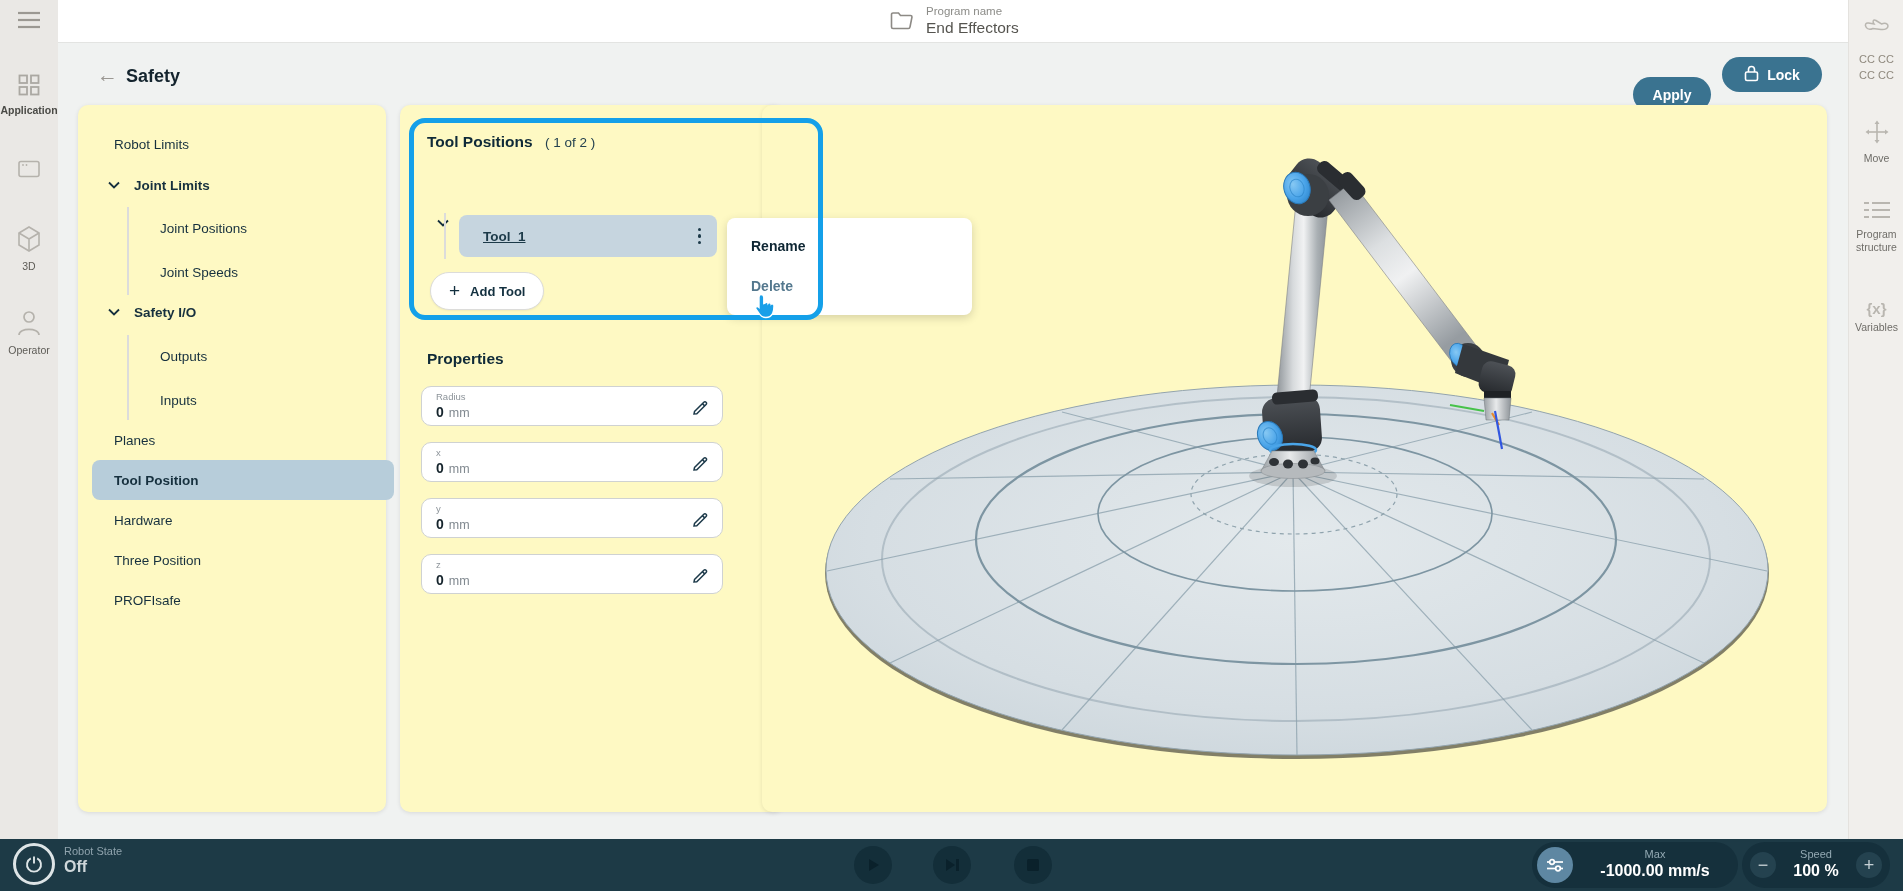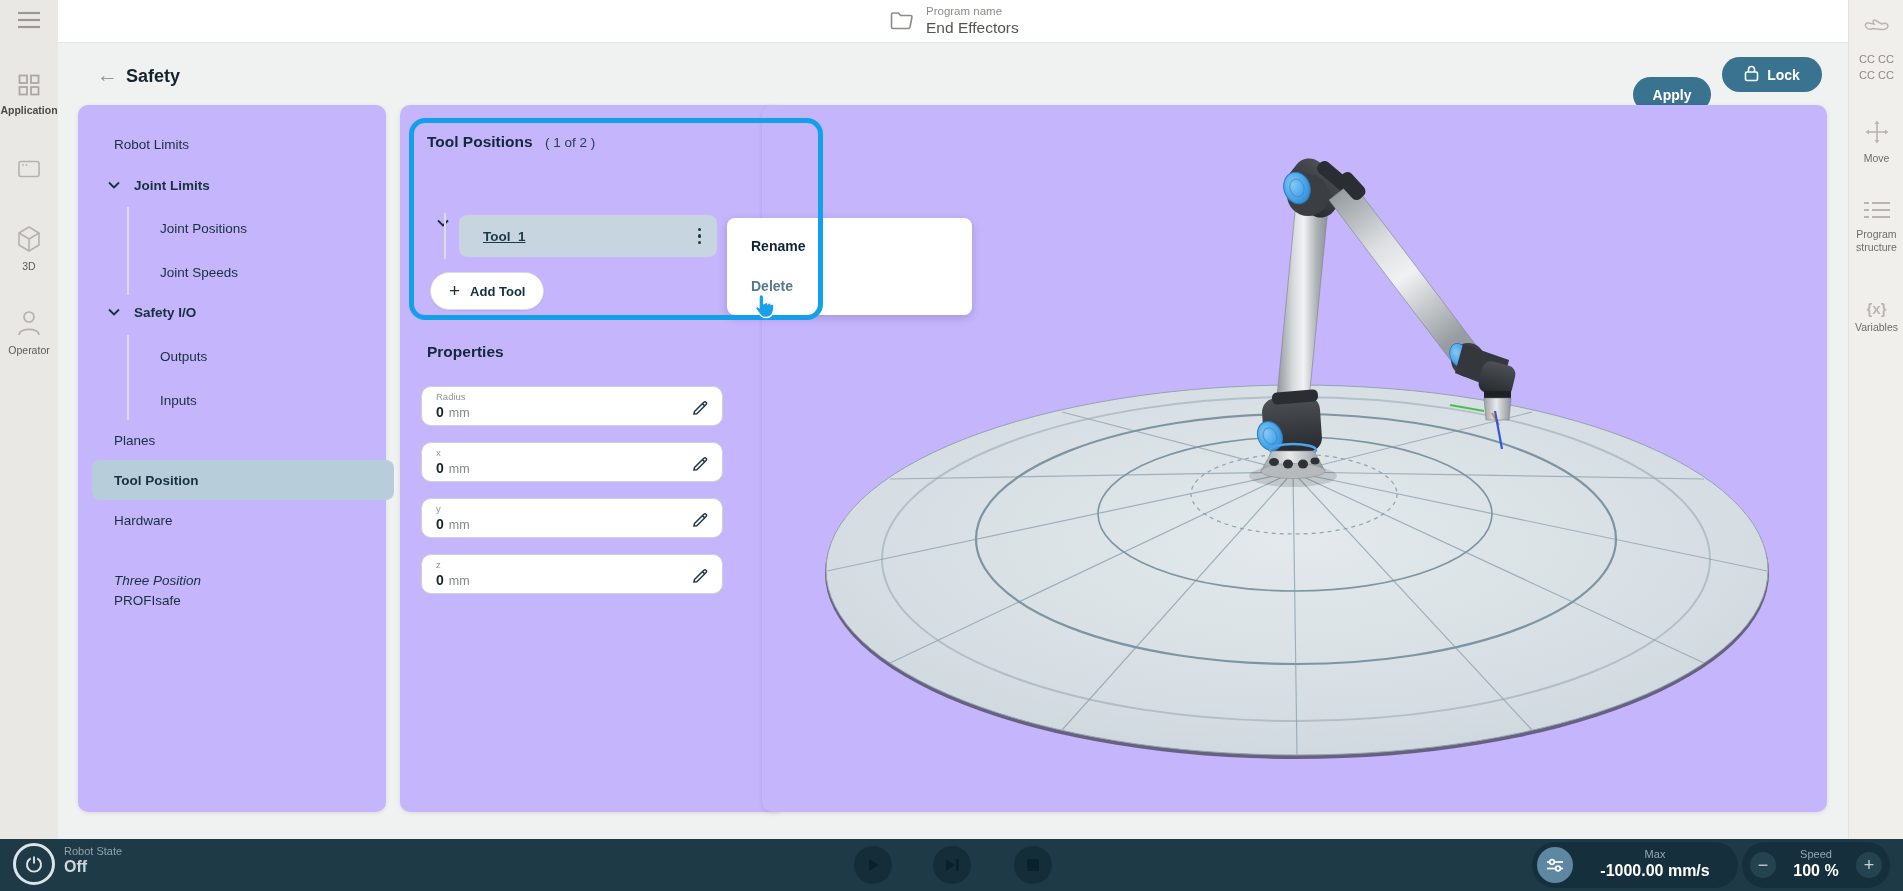--- a/index.html
+++ b/index.html
@@ -28,21 +28,21 @@
   
   #back-arrow{left:97px;top:63px;font-size:21px;color:#9b9893;cursor:pointer;}
   #page-title{left:126px;top:66px;font-size:18px;font-weight:bold;color:#14242e;}
   .pill-btn{height:35px;border-radius:18px;background:#3a7390;color:#fff;font-size:14px;font-weight:bold;
             display:flex;align-items:center;justify-content:center;gap:8px;cursor:pointer;border:none;
             font-family:"Liberation Sans",sans-serif;}
   #apply-btn{left:1633px;top:57px;width:78px;margin-top:20px;}
   #lock-btn{left:1722px;top:57px;width:100px;}
 
   
-  .card{background:#c4b5fd;border-radius:10px;box-shadow:0 1px 4px rgba(0,0,0,.10);}
+  .card{background:#fef9c3;border-radius:10px;box-shadow:0 1px 4px rgba(0,0,0,.10);}
   #card-nav{left:78px;top:105px;width:308px;height:707px;}
   #card-tools{left:400px;top:105px;width:384px;height:707px;}
   #card-3d{left:762px;top:105px;width:1065px;height:707px;overflow:hidden;}
 
   
   .nav-row{position:absolute;left:14px;width:280px;height:40px;display:flex;align-items:center;
            font-size:13.5px;color:#16303e;cursor:pointer;border-radius:8px;}
   .nav-top{padding-left:22px;}
   .nav-group{padding-left:16px;font-weight:bold;gap:14px;align-items:center;}
   .nav-child{padding-left:68px;}
@@ -247,21 +247,21 @@
     </div>
   <div class="nav-row nav-top" style="top:315px;">
       <span>Planes</span>
     </div>
   <div class="nav-row nav-selected" style="top:355px;">
       <span>Tool Position</span>
     </div>
   <div class="nav-row nav-top" style="top:395px;">
       <span>Hardware</span>
     </div>
-  <div class="nav-row nav-top" style="top:455px;font-style:italic;">
+  <div class="nav-row nav-top" style="top:435px;">
       <span>Three Position</span>
     </div>
   <div class="nav-row nav-top" style="top:475px;">
       <span>PROFIsafe</span>
     </div>
 </div>
 
 <div class="abs card" id="card-tools">
   <div class="abs" style="left:27px;top:28px;">
     <span class="panel-title">Tool Positions</span>
@@ -280,21 +280,21 @@
         <i></i>
         <i></i>
         <i></i>
       </span>
   </div>
   <button class="abs" id="add-tool-btn">
     <span class="plus">+</span>
     <span>Add Tool</span>
   </button>
 
-  <div class="abs panel-title" style="left:27px;top:238px;">Properties</div>
+  <div class="abs panel-title" style="left:27px;top:245px;">Properties</div>
 
   <div class="field" style="top:281px;">
     <span class="flabel">Radius</span>
     <span class="fvalue"><span>0</span><span class="funit">mm</span></span>
     <span class="pencil"><svg width="19" height="19" viewBox="0 0 19 19" fill="none" stroke="#1d3a4a" stroke-width="1.5">
           <path d="M3.5 15.5 L12.8 6.2 a1.6 1.6 0 0 1 2.3 0 l0 0 a1.6 1.6 0 0 1 0 2.3 L5.8 17.8 L3 18 Z"></path>
           <line x1="11.4" y1="7.6" x2="13.7" y2="9.9"></line>
         </svg></span>
   </div>
   <div class="field" style="top:337px;">

